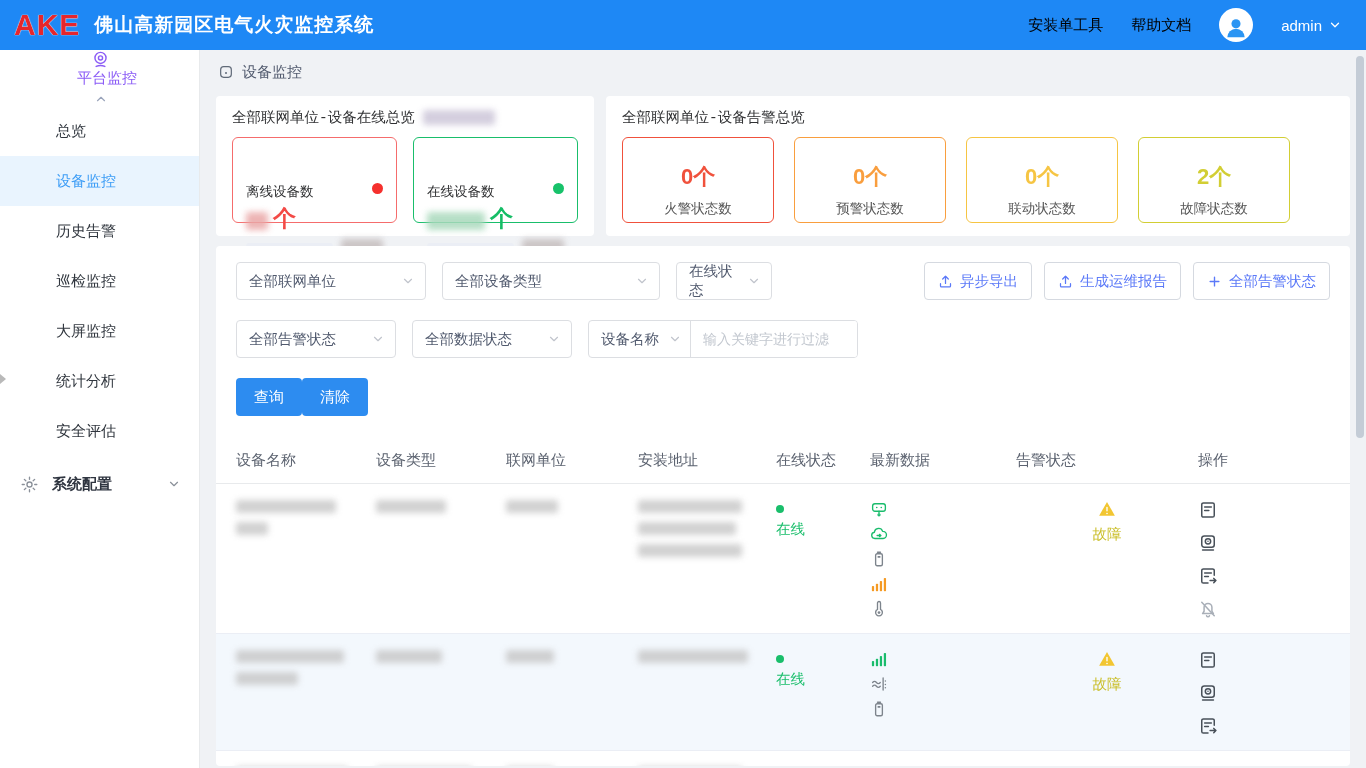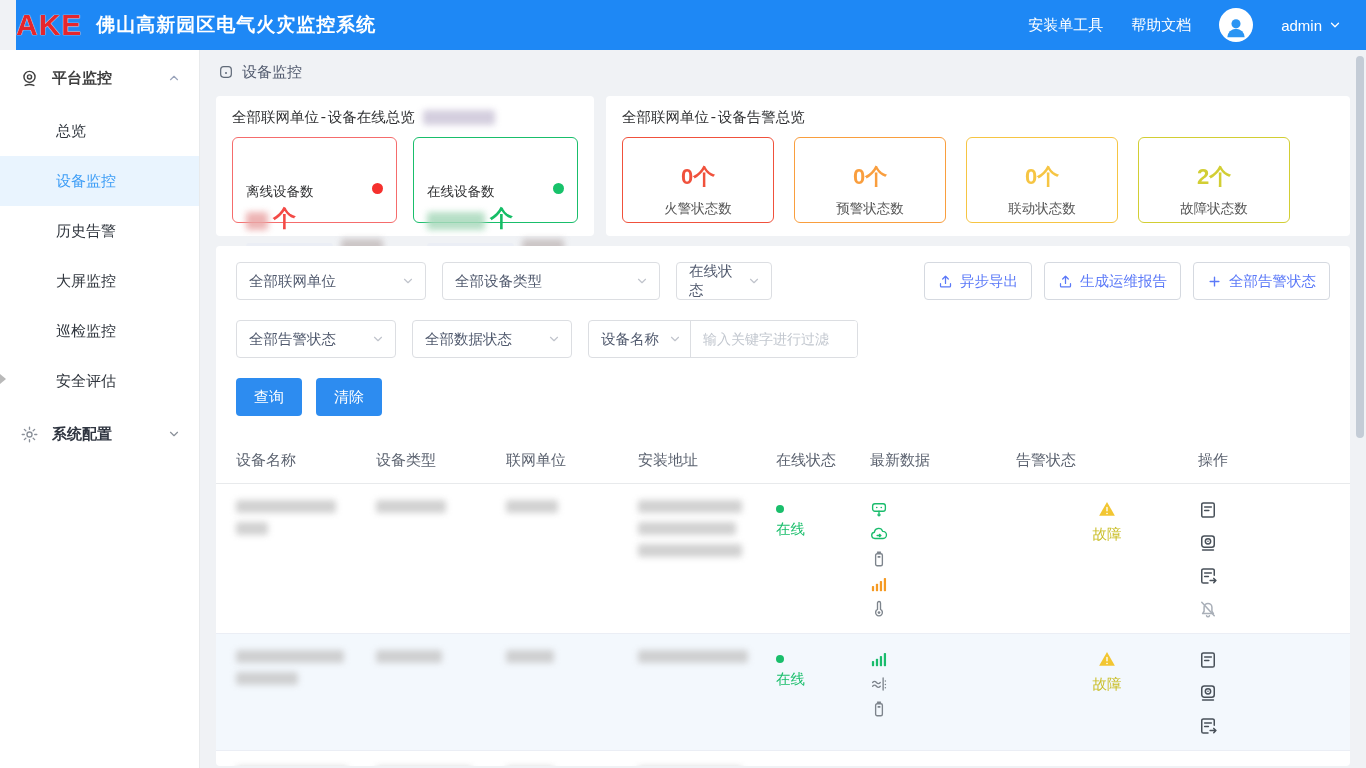--- a/index.html
+++ b/index.html
@@ -1,38 +1,38 @@
 <!DOCTYPE html>
 <html><head>
 <meta charset="utf-8">
 <style>
   * { margin:0; padding:0; box-sizing:border-box; }
   html,body { width:1366px; height:768px; overflow:hidden; }
   body { font-family:"Liberation Sans","DejaVu Sans",sans-serif; background:#f0f2f5; }
   .app { position:relative; width:1366px; height:768px; overflow:hidden; background:#f0f2f5; }
 
   
-  .hdr { position:absolute; top:0; left:16px; right:0; height:50px; background:#1e88f5; display:flex; align-items:center; padding:0 24px 0 0; z-index:30; }
+  .hdr { position:absolute; top:0; left:0; right:0; height:50px; background:#1e88f5; display:flex; align-items:center; padding:0 24px 0 14px; z-index:30; }
   .logo { font-size:30px; font-weight:900; color:#e5262d; letter-spacing:1px; line-height:1;
           text-shadow:0 0 1px #fff, 0 0 1px #fff; font-style:normal; }
   .hdr-title { color:#fff; font-size:19px; font-weight:bold; margin-left:14px; letter-spacing:1px; }
   .hdr-right { margin-left:auto; display:flex; align-items:center; gap:28px; }
-  .hdr-link { color:#ffffff; font-size:15px; cursor:pointer; }
+  .hdr-link { color:#000000; font-size:15px; cursor:pointer; }
   .avatar { width:34px; height:34px; border-radius:50%; background:#fff; display:flex; align-items:center; justify-content:center; overflow:hidden; }
   .avatar svg { width:26px; height:26px; margin-top:4px; }
   .hdr-user { display:flex; align-items:center; gap:6px; color:#fff; font-size:15px; }
   .hdr-user .icn { width:14px; height:14px; color:#fff; }
 
   
   .side { position:absolute; top:50px; left:0; bottom:0; width:200px; background:#fff; border-right:1px solid #e8eaec; z-index:20; }
   .side-group { height:56px; display:flex; align-items:center; padding:0 18px 0 20px; font-size:15px; }
   .side-group .icn { width:19px; height:19px; }
   .side-group .grp-label { margin-left:13px; flex:1; }
   .side-group .grp-chev { width:14px; height:14px; color:#9aa4bb; }
-  .grp-platform { color:#404040; font-weight:700; }
+  .grp-platform { color:#8b5cf6; font-weight:400;flex-direction:column; }
   .grp-system { color:#2f3540; font-weight:700; }
   .grp-system .icn { color:#8a9099; }
   .side-item { height:50px; display:flex; align-items:center; padding-left:56px; font-size:15px; color:#30363e; cursor:pointer; }
   .side-item.active { background:#e9f4fe; color:#3d9df6; }
   .collapse-arrow { position:absolute; left:0; top:374px; width:0; height:0; border-left:6px solid #b9b9b9; border-top:5px solid transparent; border-bottom:5px solid transparent; z-index:25; }
 
   
   .main { position:absolute; top:50px; left:200px; right:0; bottom:0; overflow:hidden; }
   .crumb { height:44px; display:flex; align-items:center; padding-left:18px; gap:8px; color:#515a6e; font-size:15px; }
   .crumb .icn { width:16px; height:16px; color:#606a78; }
@@ -80,21 +80,21 @@
   .sel-label { flex:1; }
   .sel-chev { width:14px; height:14px; color:#c0c4cc; margin-left:8px; flex:none; }
   .w190{width:190px} .w218{width:218px} .w96{width:96px} .w160{width:160px}
   .kw { display:flex; height:38px; border:1px solid #dcdee2; border-radius:4px; overflow:hidden; background:#fff; }
   .kw-sel { width:102px; display:flex; align-items:center; padding:0 8px 0 12px; font-size:14.5px; color:#515a6e; border-right:1px solid #dcdee2; cursor:pointer; }
   .kw-input { width:166px; border:none; outline:none; padding:0 12px; font-size:14px; color:#515a6e; font-family:inherit; }
   .kw-input::placeholder { color:#c2c7cf; }
   .factions { margin-left:auto; display:flex; gap:12px; }
   .act-btn { height:38px; border:1px solid #d5d9e0; border-radius:4px; background:#fff; display:flex; align-items:center; gap:7px; padding:0 13px; font-size:14.5px; color:#5b79f8; cursor:pointer; }
   .act-btn .icn { width:15px; height:15px; }
-  .qrow { margin-top:20px; display:flex; gap:14px; }
+  .qrow { margin-top:20px; display:flex; gap:0; }
   .btn-primary { width:66px; height:38px; background:#2d8cf0; border:none; border-radius:4px; color:#fff; font-size:15px; font-family:inherit; cursor:pointer; }
 
   .tbl { margin:22px -20px 0; }
   .thead, .trow { display:grid; grid-template-columns:140px 130px 132px 138px 94px 146px 182px 1fr; padding-left:20px; padding-right:10px; }
   .thead { height:46px; align-items:center; color:#5c6370; font-size:15px; border-bottom:1px solid #e8eaec; }
   .trow { padding-top:16px; padding-bottom:14px; border-bottom:1px solid #ebeef5; }
   .trow.alt { background:#f3f8fd; }
   .bl { height:13px; background:#c6c6c6; border-radius:2px; filter:blur(3px); opacity:.8; margin-bottom:9px; }
   .cell { font-size:14.5px; color:#515a6e;flex-direction:column; }
   .cell-online { display:flex; align-items:flex-start; gap:7px; color:#19be6b; }
@@ -154,22 +154,23 @@
       <span class="icn grp-chev">
         <svg viewBox="0 0 24 24" fill="none" stroke="currentColor" stroke-width="2" stroke-linecap="round" stroke-linejoin="round">
             <path d="M6 15l6-6 6 6"></path>
           </svg>
       </span>
     </div>
     <div>
         <div class="side-item">总览</div>
         <div class="side-item active">设备监控</div>
         <div class="side-item">历史告警</div>
+        <div class="side-item">巡检监控</div>
         <div class="side-item">大屏监控</div>
-        <div class="side-item">巡检监控</div>
+        <div class="side-item">统计分析</div>
         <div class="side-item">安全评估</div>
       </div>
     <div class="side-group grp-system">
       <span class="icn">
         <svg viewBox="0 0 24 24" fill="none" stroke="currentColor" stroke-width="1.7" stroke-linecap="round">
             <circle cx="12" cy="12" r="3.2"></circle>
             <path d="M12 2.8v2.6M12 18.6v2.6M2.8 12h2.6M18.6 12h2.6M5.5 5.5l1.85 1.85M16.65 16.65l1.85 1.85M18.5 5.5l-1.85 1.85M7.35 16.65L5.5 18.5"></path>
           </svg>
       </span>
       <span class="grp-label">系统配置</span>

